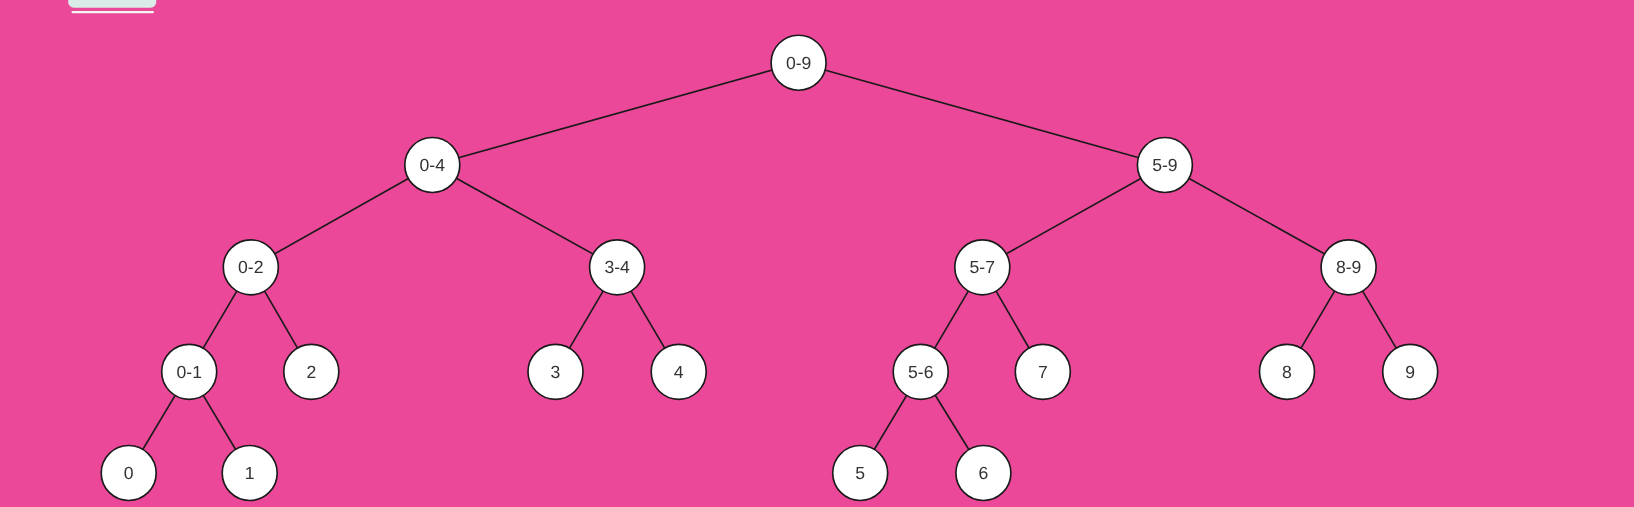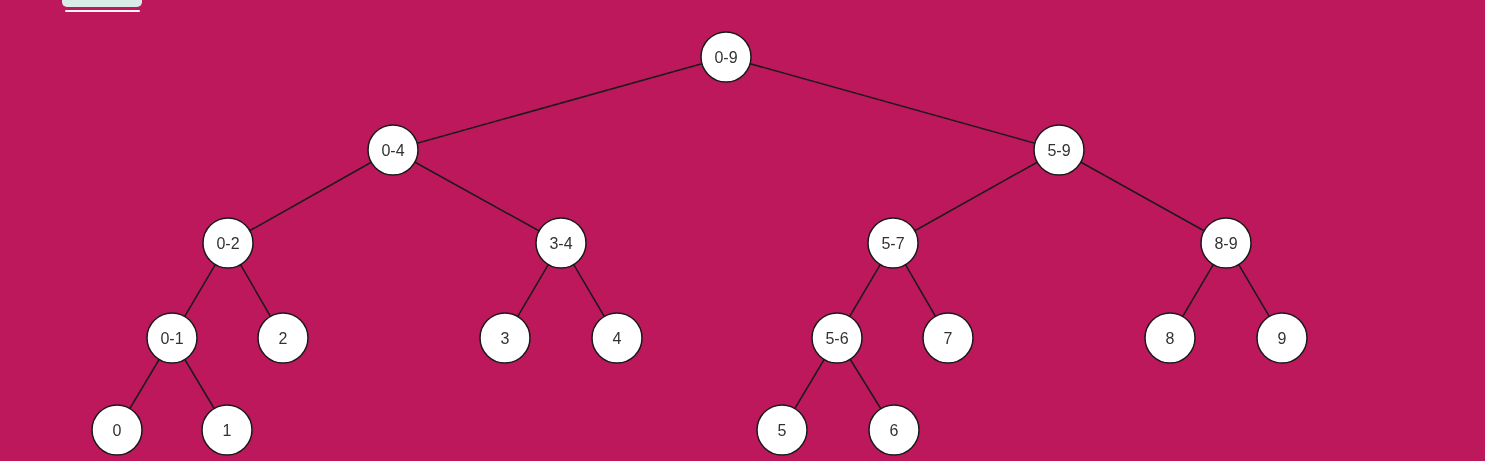--- a/index.html
+++ b/index.html
@@ -5,21 +5,21 @@
   html, body {
     margin: 0;
     padding: 0;
     background: #ffffff;
     font-family: "Liberation Sans", sans-serif;
   }
   .stage {
     position: relative;
     width: 1485px;
     height: 461px;
-    background: #be185d;
+    background: #ec4899;
     overflow: hidden;
   }
   .partial-button {
     position: absolute;
     left: 62px;
     top: 0;
     width: 80px;
     height: 7px;
     border-radius: 0 0 5px 5px;
   }

